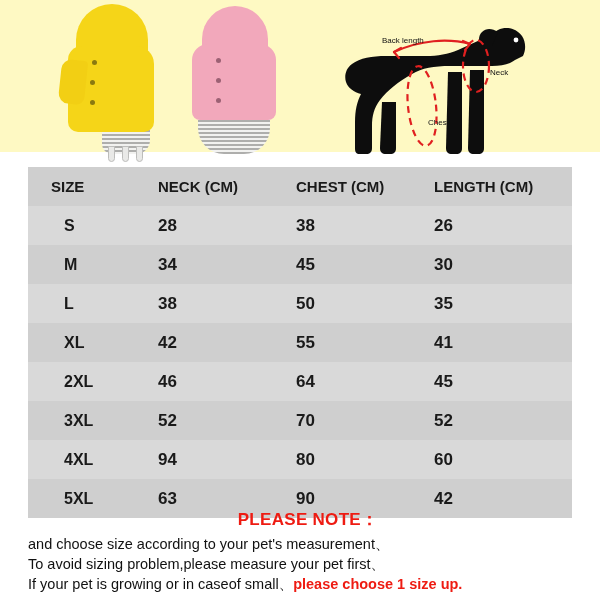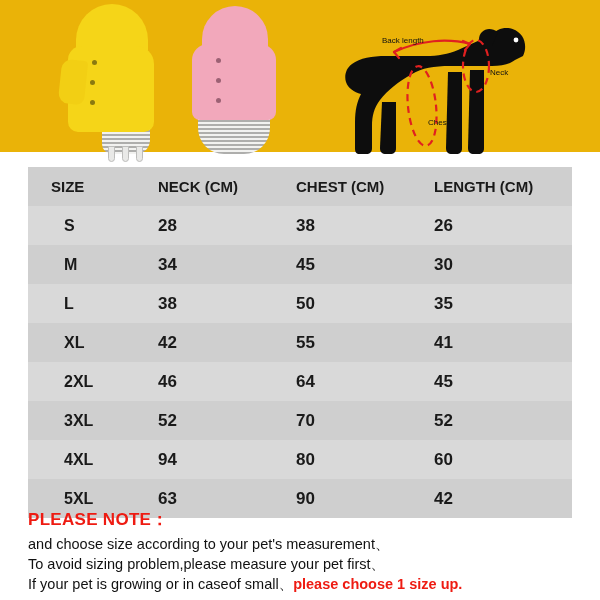--- a/index.html
+++ b/index.html
@@ -14,21 +14,21 @@
     position: relative;
     width: 600px; height: 600px;
     background: #ffffff;
   }
 
   
   .top-strip {
     position: relative;
     width: 600px;
     height: 152px;
-    background: #eab308;
+    background: #fef9c3;
   }
 
   
   .coat-yellow {
     position: absolute;
     left: 60px; top: 4px;
     width: 105px; height: 158px;
   }
   .cy-hood {
     position: absolute; left: 16px; top: 0;
@@ -174,20 +174,21 @@
     left: 28px; top: 508px;
     width: 560px;
   }
   .note-title {
     font-family: "Liberation Sans", sans-serif;
     font-size: 17px;
     font-weight: bold;
     color: #ee1b12;
     letter-spacing: 0.3px;
     margin-bottom: 3px;
+    text-align: center;
   }
   .note-line {
     font-family: "Liberation Sans", sans-serif;
     font-size: 14.5px;
     color: #111;
     line-height: 20px;
     white-space: nowrap;
   }
   .note-line .hl {
     color: #ee1b12;

